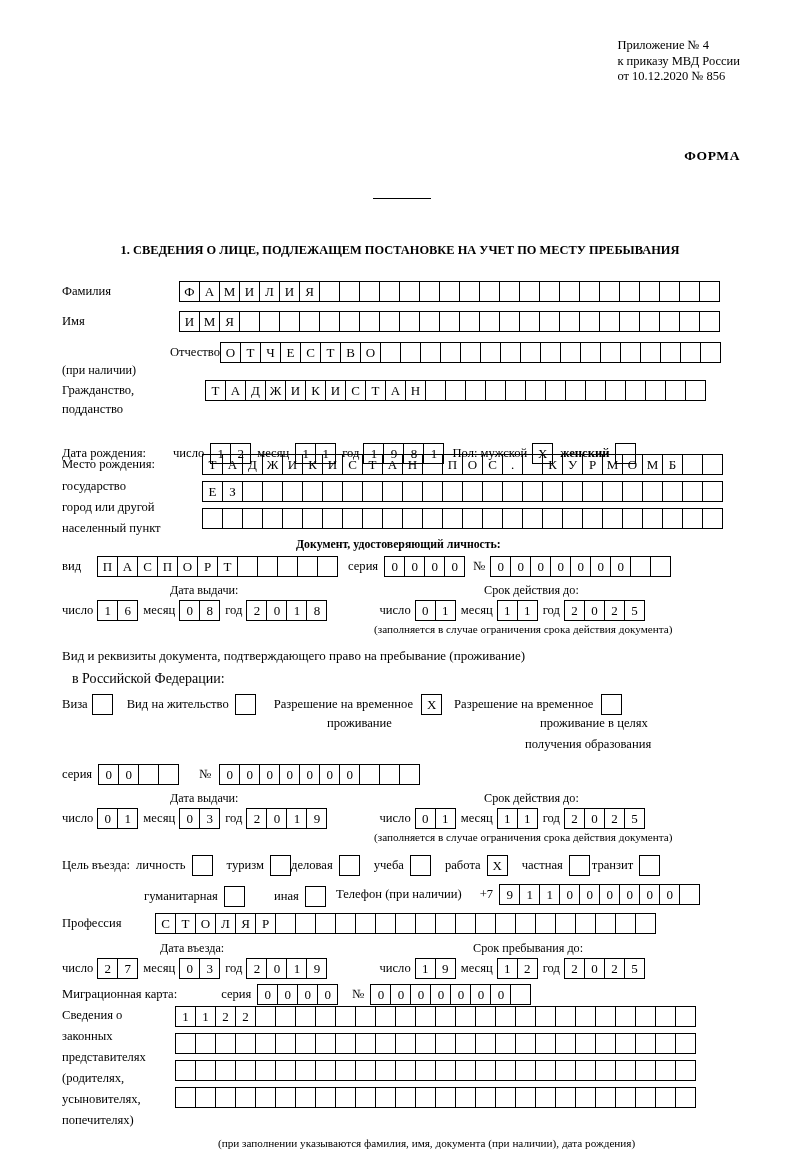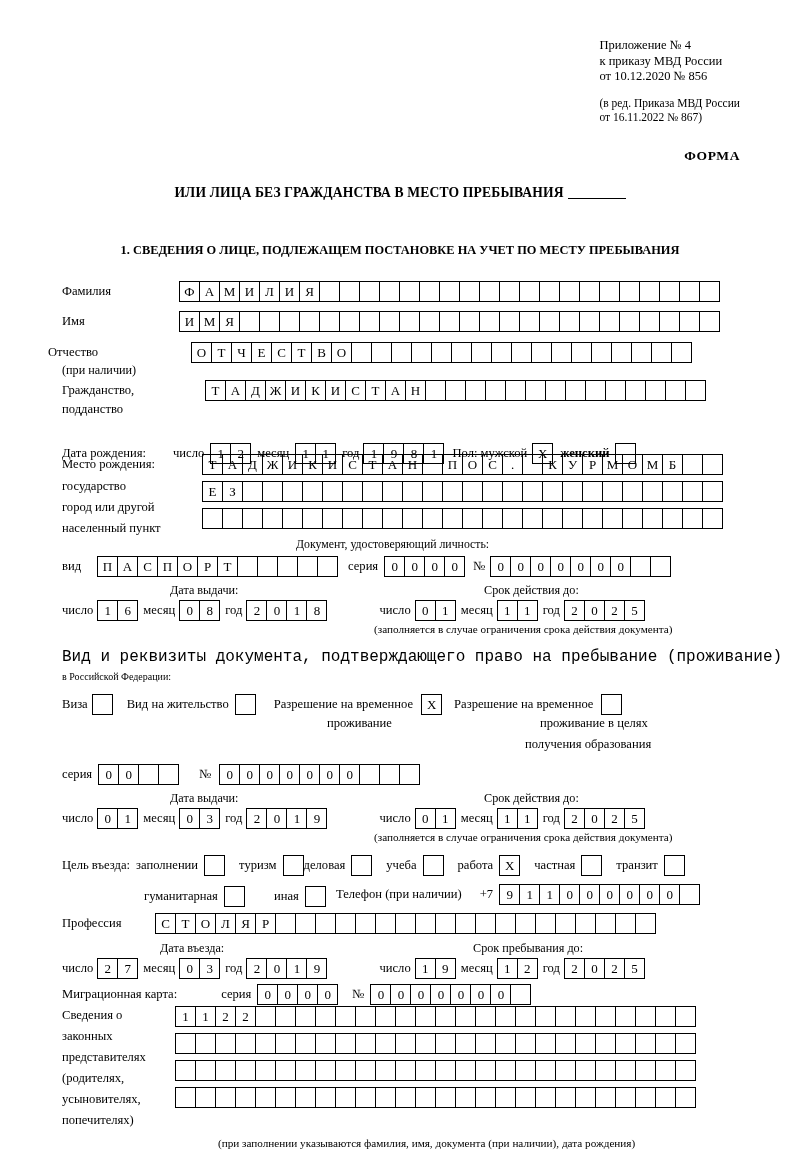--- a/index.html
+++ b/index.html
@@ -32,21 +32,21 @@
   .title .ul{display:inline-block;border-bottom:1px solid #000;width:58px;height:14px;vertical-align:-2px;margin-left:4px;}
 
   .sect1{
     position:absolute;top:243px;left:0;width:800px;
     text-align:center;font-weight:bold;font-size:12.4px;
   }
 
   
   .row{position:absolute;display:flex;align-items:center;}
   .lbl{font-size:12.6px;white-space:nowrap;}
-  .lbl.b{font-weight:normal;}
+  .lbl.b{font-weight:bold;}
 
   .cells{display:flex;}
   .cell{
     width:21px;height:21px;
     border:1px solid #000;
     margin-left:-1px;
     box-sizing:border-box;
     display:flex;align-items:center;justify-content:center;
     font-size:13px;line-height:1;
     font-family:"Liberation Serif", serif;
@@ -62,30 +62,26 @@
 </style>
 </head>
 <body>
 
 <div class="page">
 
   <div class="hdr">
     <div>Приложение № 4</div>
     <div>к приказу МВД России</div>
     <div>от 10.12.2020 № 856</div>
-    <div class="grp2">
-      <div>(в ред. Приказа МВД России</div>
-      <div>от 16.11.2022 № 867)</div>
-    </div>
   </div>
 
   <div class="forma">ФОРМА</div>
 
   <div class="title">
-    <div><span>ИЛИ ЛИЦА БЕЗ ГРАЖДАНСТВА В МЕСТО ПРЕБЫВАНИЯ</span><span class="ul"></span></div>
+    <div><span class="ul"></span></div>
   </div>
 
   <div class="sect1">1. СВЕДЕНИЯ О ЛИЦЕ, ПОДЛЕЖАЩЕМ ПОСТАНОВКЕ НА УЧЕТ ПО МЕСТУ ПРЕБЫВАНИЯ</div>
 
   <div class="row" style="top:281px;left:62px;">
     <span class="lbl" style="width:117px;">Фамилия</span>
     <span class="cells" id="surname-cells">
         <span class="cell">Ф</span>
         <span class="cell">А</span>
         <span class="cell">М</span>
@@ -142,21 +138,21 @@
         <span class="cell"></span>
         <span class="cell"></span>
         <span class="cell"></span>
         <span class="cell"></span>
         <span class="cell"></span>
         <span class="cell"></span>
         <span class="cell"></span>
       </span>
   </div>
 
-  <div class="row" style="top:342px;left:48px;">
+  <div class="row" style="top:342px;left:77px;text-align:right;">
     <span class="lbl" style="width:143px;">Отчество</span>
     <span class="cells" id="patronymic-cells">
         <span class="cell">О</span>
         <span class="cell">Т</span>
         <span class="cell">Ч</span>
         <span class="cell">Е</span>
         <span class="cell">С</span>
         <span class="cell">Т</span>
         <span class="cell">В</span>
         <span class="cell">О</span>
@@ -402,22 +398,22 @@
     <span class="cells" id="dv-year" style="margin-left:4px;">
         <span class="cell">2</span>
         <span class="cell">0</span>
         <span class="cell">2</span>
         <span class="cell">5</span>
       </span>
   </div>
 
   <div class="note" style="position:absolute;top:623px;left:374px;">(заполняется в случае ограничения срока действия документа)</div>
 
-  <div class="lbl" style="position:absolute;top:648px;left:62px;font-size:16px;font-family:Liberation Mono, monospace;">Вид и реквизиты документа, подтверждающего право на пребывание (проживание)</div>
-  <div class="lbl" style="position:absolute;top:671px;left:62px;font-size:10px;">в Российской Федерации:</div>
+  <div class="lbl" style="position:absolute;top:648px;left:62px;font-size:13px;">Вид и реквизиты документа, подтверждающего право на пребывание (проживание)</div>
+  <div class="lbl" style="position:absolute;top:671px;left:72px;font-size:14px;">в Российской Федерации:</div>
 
   <div class="row" style="top:694px;left:62px;">
     <span class="lbl">Виза</span>
     <span class="box" style="margin-left:4px;"></span>
     <span class="lbl" style="margin-left:14px;">Вид на жительство</span>
     <span class="box" style="margin-left:6px;"></span>
     <span class="lbl" style="margin-left:18px;">Разрешение на временное</span>
     <span class="box" style="margin-left:8px;">Х</span>
     <span class="lbl" style="margin-left:12px;">Разрешение на временное</span>
     <span class="box" style="margin-left:8px;"></span>
@@ -486,33 +482,33 @@
         <span class="cell">0</span>
         <span class="cell">2</span>
         <span class="cell">5</span>
       </span>
   </div>
 
   <div class="note" style="position:absolute;top:831px;left:374px;">(заполняется в случае ограничения срока действия документа)</div>
 
   <div class="row" style="top:855px;left:62px;text-align:right;" id="purpose-row-1">
     <span class="lbl" style="margin-right:6px;">Цель въезда:</span>
-  <span class="lbl" style="margin-left: 0px;">заполнении</span>
+  <span class="lbl" style="margin-left: 0px;">личность</span>
       <span class="box" style="margin-left: 6px;"></span>
       <span class="lbl" style="margin-left: 14px;">туризм</span>
       <span class="box" style="margin-left: 6px;"></span>
       <span class="lbl" style="margin-left: 0;">деловая</span>
       <span class="box" style="margin-left: 6px;"></span>
       <span class="lbl" style="margin-left: 14px;">учеба</span>
       <span class="box" style="margin-left: 6px;"></span>
       <span class="lbl" style="margin-left: 14px;">работа</span>
       <span class="box" style="margin-left: 6px;">Х</span>
       <span class="lbl" style="margin-left: 14px;">частная</span>
       <span class="box" style="margin-left: 6px;"></span>
-      <span class="lbl" style="margin-left: 14px;">транзит</span>
+      <span class="lbl" style="margin-left: 2px;">транзит</span>
       <span class="box" style="margin-left: 6px;"></span>
     </div>
   <div class="row" style="top:886px;left:130px;" id="purpose-row-2">
       <span class="lbl" style="margin-left: 14px;">гуманитарная</span>
       <span class="box" style="margin-left: 6px;"></span>
       <span class="lbl" style="margin-left: 29px;">иная</span>
       <span class="box" style="margin-left: 6px;"></span>
     </div>
 
   <div class="row" style="top:884px;left:336px;">

